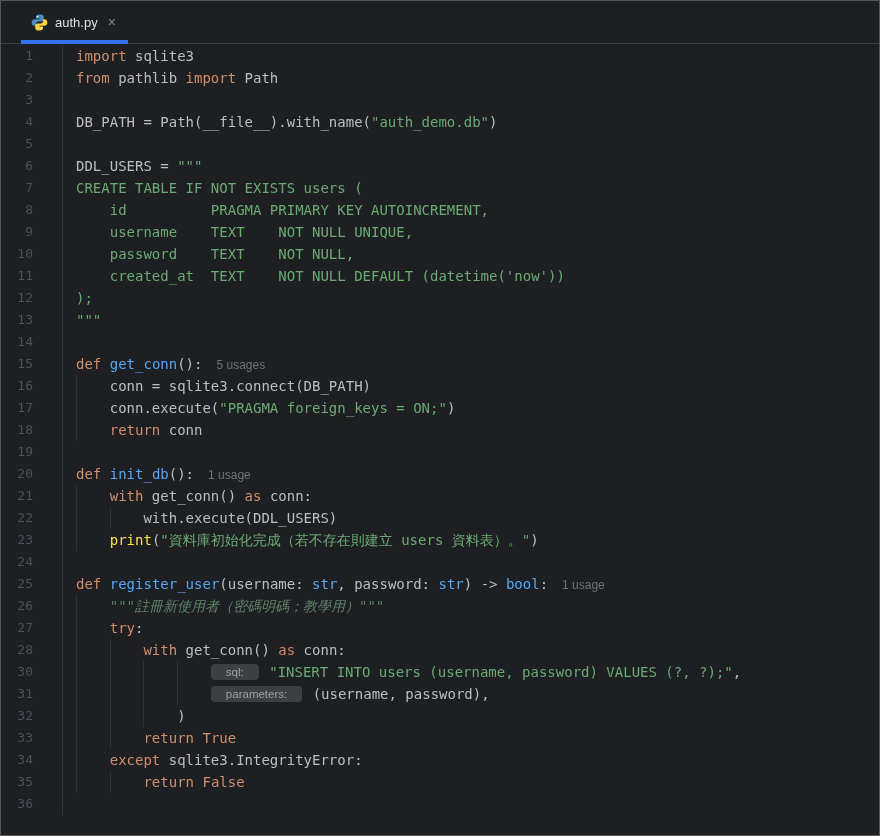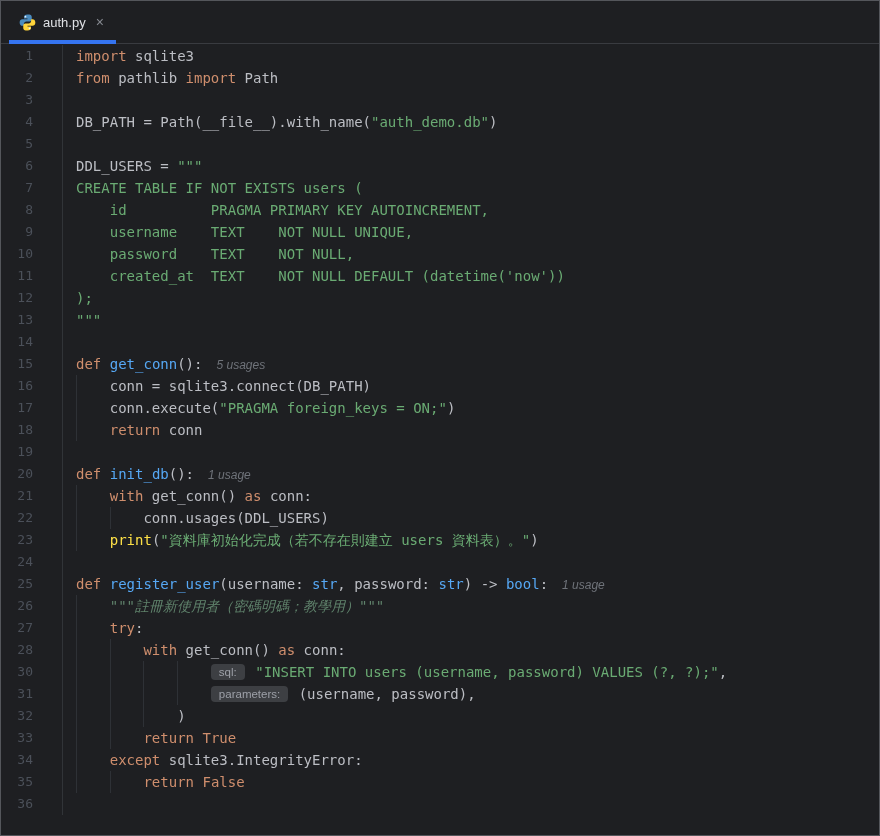--- a/index.html
+++ b/index.html
@@ -14,21 +14,21 @@
     border:1px solid #54565B;
     background:#1E1F22;
     display:flex; flex-direction:column;
   }
   
   .tabbar {
     height:43px; flex:0 0 43px;
     background:#1E1F22;
     border-bottom:1px solid #393B40;
     display:flex; align-items:stretch;
-    padding-left:8px;
+    padding-left:20px;
     text-align:right;
   }
   .tab {
     position:relative;
     display:flex; align-items:center;
     padding:0 12px 0 10px;
     cursor:default;
   }
   .tab .pyicon { width:17px; height:17px; margin-right:7px; flex:0 0 auto; }
   .tab .tab-label {
@@ -85,30 +85,29 @@
   .t-ty  { color:#56A8F5; }
   .t-bi  { color:#fde047; }
   .t-pill {
     display:inline-block;
     background:#3D3F43;
     color:#9DA0A8;
     font-family:"Liberation Sans", sans-serif;
     font-size:11.5px;
     line-height:16px;
     border-radius:4px;
-    padding:0 8px;
+    padding:0 15px;
     margin-right:2px;
     vertical-align:1px;
   }
   .hint {
     color:#6F737A;
     font-family:"Liberation Sans", sans-serif;
     font-size:12px;
     margin-left:14px;
-    font-style:italic;
   }
 </style>
 </head>
 <body>
 
 <div class="window">
 
   <div class="tabbar">
     <div class="tab">
       <svg class="pyicon" viewBox="0 0 16 16">
@@ -139,21 +138,21 @@
         <div class="code-line"><span class="gutter">12</span><span class="code"><span class="t-str">);</span></span></div>
         <div class="code-line"><span class="gutter">13</span><span class="code"><span class="t-str">"""</span></span></div>
         <div class="code-line"><span class="gutter">14</span><span class="code"></span></div>
         <div class="code-line"><span class="gutter">15</span><span class="code"><span class="t-kw">def</span><span class="t-tx"> </span><span class="t-fn">get_conn</span><span class="t-tx">():</span><span class="hint">5 usages</span></span></div>
         <div class="code-line"><span class="gutter">16</span><span class="code"><span class="guide" style="left: 13px;"></span><span class="t-tx">    conn = sqlite3.connect(DB_PATH)</span></span></div>
         <div class="code-line"><span class="gutter">17</span><span class="code"><span class="guide" style="left: 13px;"></span><span class="t-tx">    conn.execute(</span><span class="t-str">"PRAGMA foreign_keys = ON;"</span><span class="t-tx">)</span></span></div>
         <div class="code-line"><span class="gutter">18</span><span class="code"><span class="guide" style="left: 13px;"></span><span class="t-tx">    </span><span class="t-kw">return</span><span class="t-tx"> conn</span></span></div>
         <div class="code-line"><span class="gutter">19</span><span class="code"></span></div>
         <div class="code-line"><span class="gutter">20</span><span class="code"><span class="t-kw">def</span><span class="t-tx"> </span><span class="t-fn">init_db</span><span class="t-tx">():</span><span class="hint">1 usage</span></span></div>
         <div class="code-line"><span class="gutter">21</span><span class="code"><span class="guide" style="left: 13px;"></span><span class="t-tx">    </span><span class="t-kw">with</span><span class="t-tx"> get_conn() </span><span class="t-kw">as</span><span class="t-tx"> conn:</span></span></div>
-        <div class="code-line"><span class="gutter">22</span><span class="code"><span class="guide" style="left: 13px;"></span><span class="guide" style="left: 46.72px;"></span><span class="t-tx">        conn.usages(DDL_USERS)</span></span></div>
+        <div class="code-line"><span class="gutter">22</span><span class="code"><span class="guide" style="left: 13px;"></span><span class="guide" style="left: 46.72px;"></span><span class="t-tx">        with.execute(DDL_USERS)</span></span></div>
         <div class="code-line"><span class="gutter">23</span><span class="code"><span class="guide" style="left: 13px;"></span><span class="t-tx">    </span><span class="t-bi">print</span><span class="t-tx">(</span><span class="t-str">"資料庫初始化完成（若不存在則建立 users 資料表）。"</span><span class="t-tx">)</span></span></div>
         <div class="code-line"><span class="gutter">24</span><span class="code"></span></div>
         <div class="code-line"><span class="gutter">25</span><span class="code"><span class="t-kw">def</span><span class="t-tx"> </span><span class="t-fn">register_user</span><span class="t-tx">(username: </span><span class="t-ty">str</span><span class="t-tx">, password: </span><span class="t-ty">str</span><span class="t-tx">) -&gt; </span><span class="t-ty">bool</span><span class="t-tx">:</span><span class="hint">1 usage</span></span></div>
         <div class="code-line"><span class="gutter">26</span><span class="code"><span class="guide" style="left: 13px;"></span><span class="t-tx">    </span><span class="t-doc">"""註冊新使用者（密碼明碼；教學用）"""</span></span></div>
         <div class="code-line"><span class="gutter">27</span><span class="code"><span class="guide" style="left: 13px;"></span><span class="t-tx">    </span><span class="t-kw">try</span><span class="t-tx">:</span></span></div>
         <div class="code-line"><span class="gutter">28</span><span class="code"><span class="guide" style="left: 13px;"></span><span class="guide" style="left: 46.72px;"></span><span class="t-tx">        </span><span class="t-kw">with</span><span class="t-tx"> get_conn() </span><span class="t-kw">as</span><span class="t-tx"> conn:</span></span></div>
         <div class="code-line"><span class="gutter">30</span><span class="code"><span class="guide" style="left: 13px;"></span><span class="guide" style="left: 46.72px;"></span><span class="guide" style="left: 80.44px;"></span><span class="guide" style="left: 114.16px;"></span><span class="t-tx">                </span><span class="t-pill">sql:</span><span class="t-tx"> </span><span class="t-str">"INSERT INTO users (username, password) VALUES (?, ?);"</span><span class="t-tx">,</span></span></div>
         <div class="code-line"><span class="gutter">31</span><span class="code"><span class="guide" style="left: 13px;"></span><span class="guide" style="left: 46.72px;"></span><span class="guide" style="left: 80.44px;"></span><span class="guide" style="left: 114.16px;"></span><span class="t-tx">                </span><span class="t-pill">parameters:</span><span class="t-tx"> (username, password),</span></span></div>
         <div class="code-line"><span class="gutter">32</span><span class="code"><span class="guide" style="left: 13px;"></span><span class="guide" style="left: 46.72px;"></span><span class="guide" style="left: 80.44px;"></span><span class="t-tx">            )</span></span></div>
         <div class="code-line"><span class="gutter">33</span><span class="code"><span class="guide" style="left: 13px;"></span><span class="guide" style="left: 46.72px;"></span><span class="t-tx">        </span><span class="t-kw">return</span><span class="t-tx"> </span><span class="t-kw">True</span></span></div>

